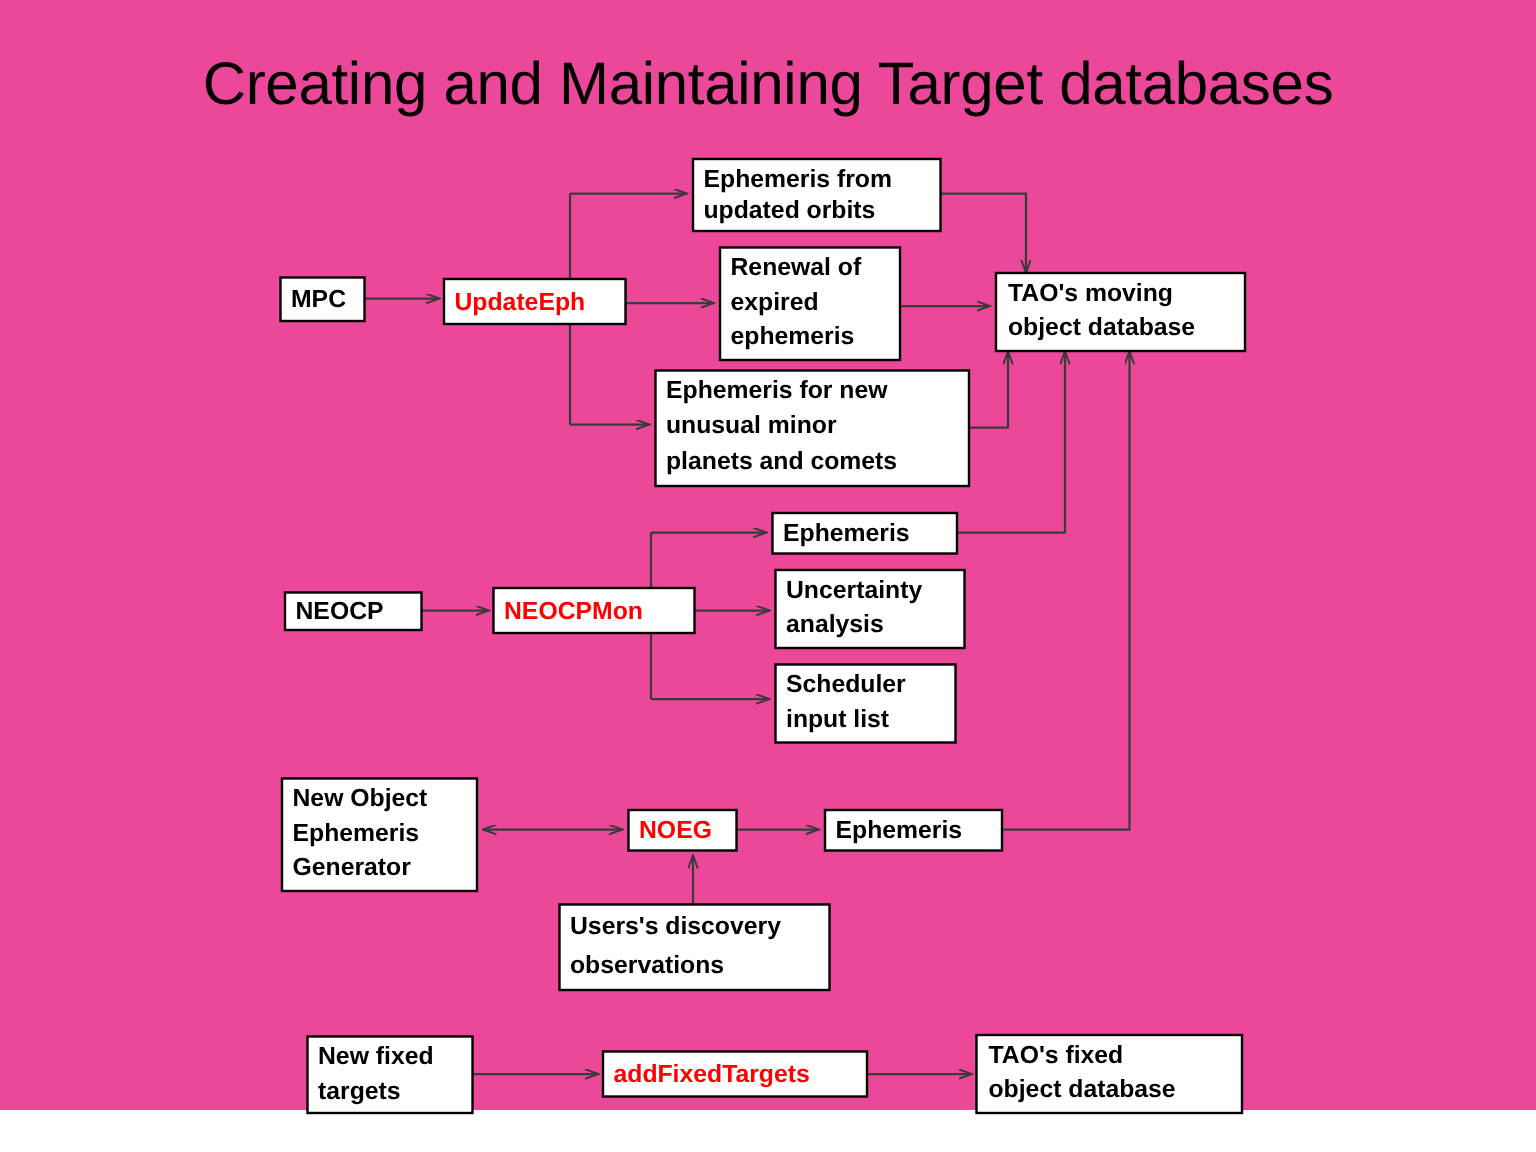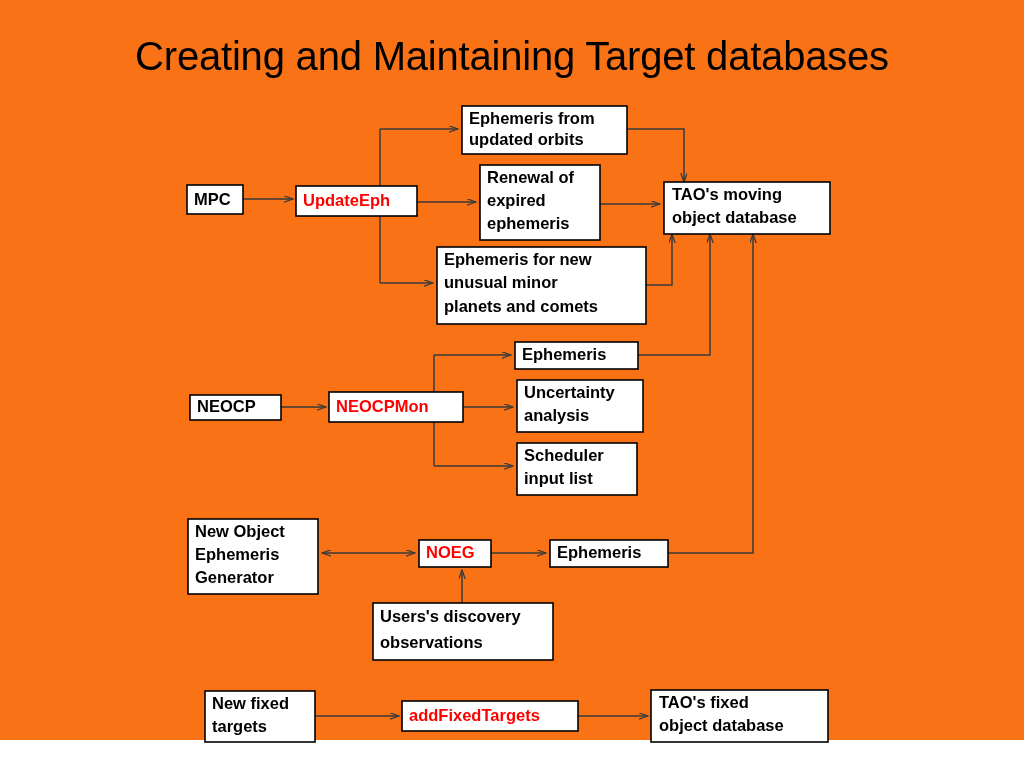--- a/index.html
+++ b/index.html
@@ -10,21 +10,21 @@
   body {
     width: 1024px;
     height: 768px;
     overflow: hidden;
     font-family: "Liberation Sans", sans-serif;
   }
   #slide {
     position: relative;
     width: 1024px;
     height: 740px;
-    background: #f97316;
+    background: #ec4899;
   }
   #slide-title {
     position: absolute;
     left: 0;
     top: 34px;
     width: 1024px;
     text-align: center;
     font-family: "Liberation Sans", sans-serif;
     font-size: 40px;
     font-weight: normal;

